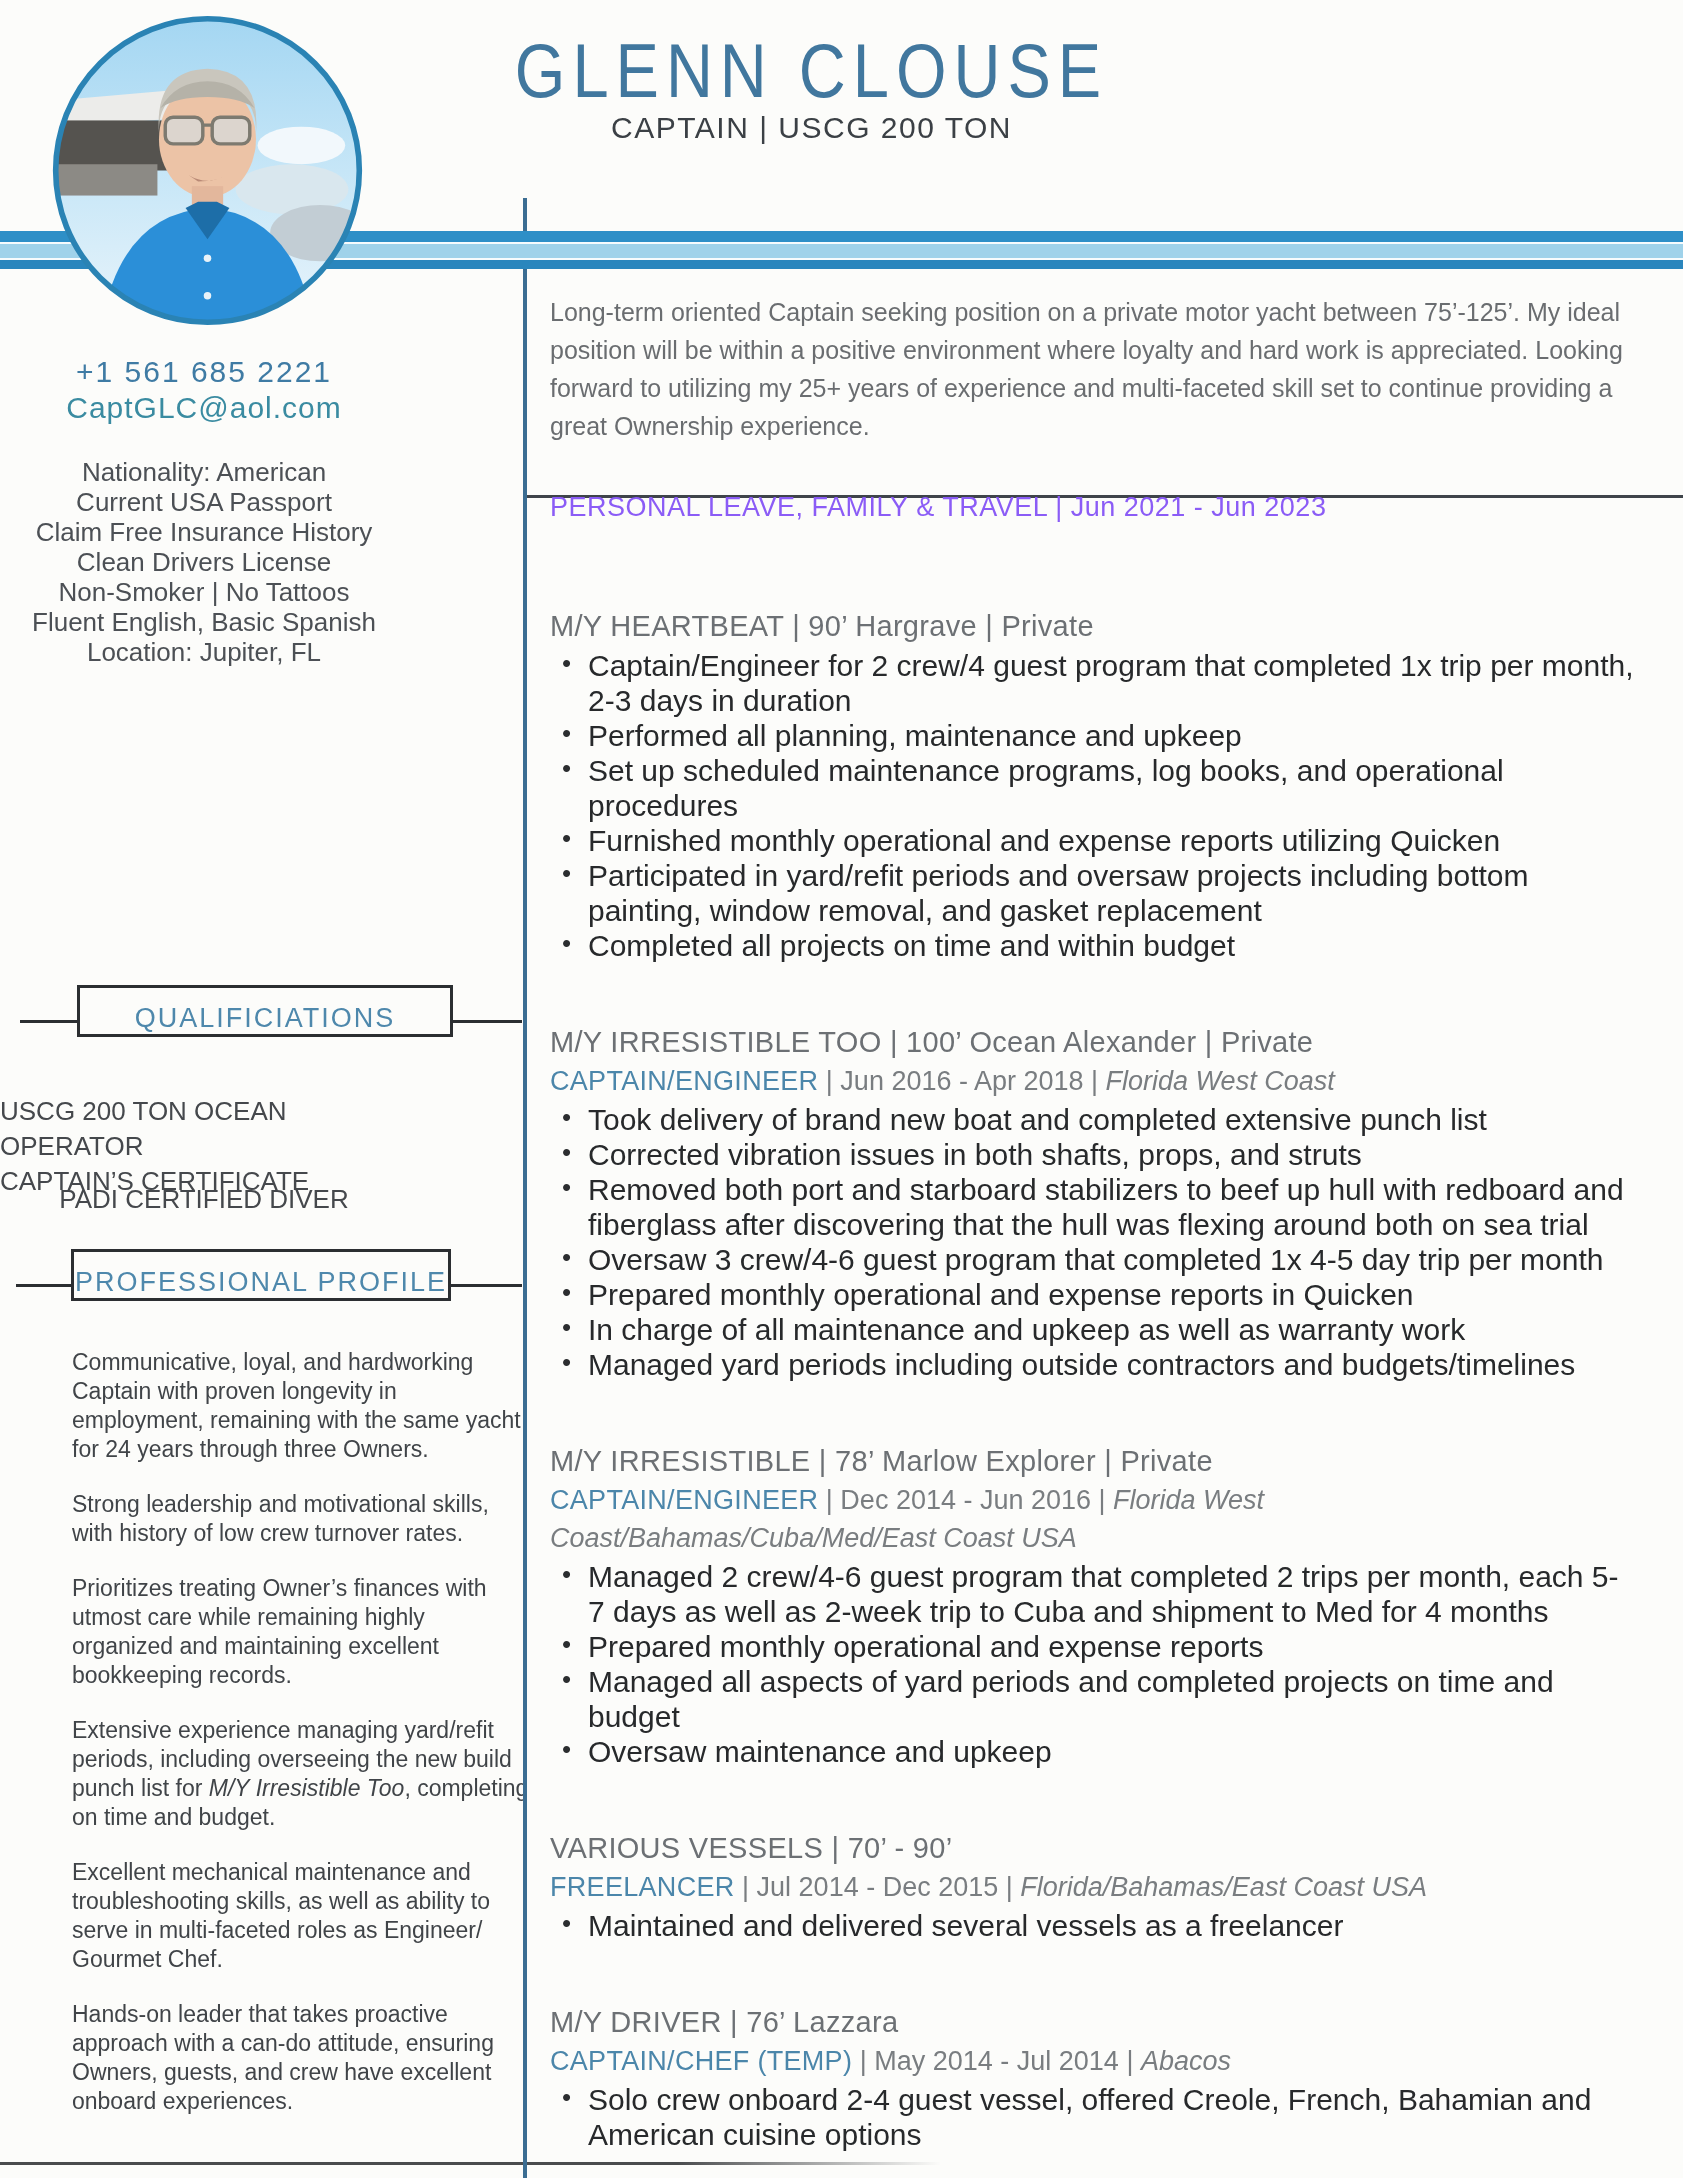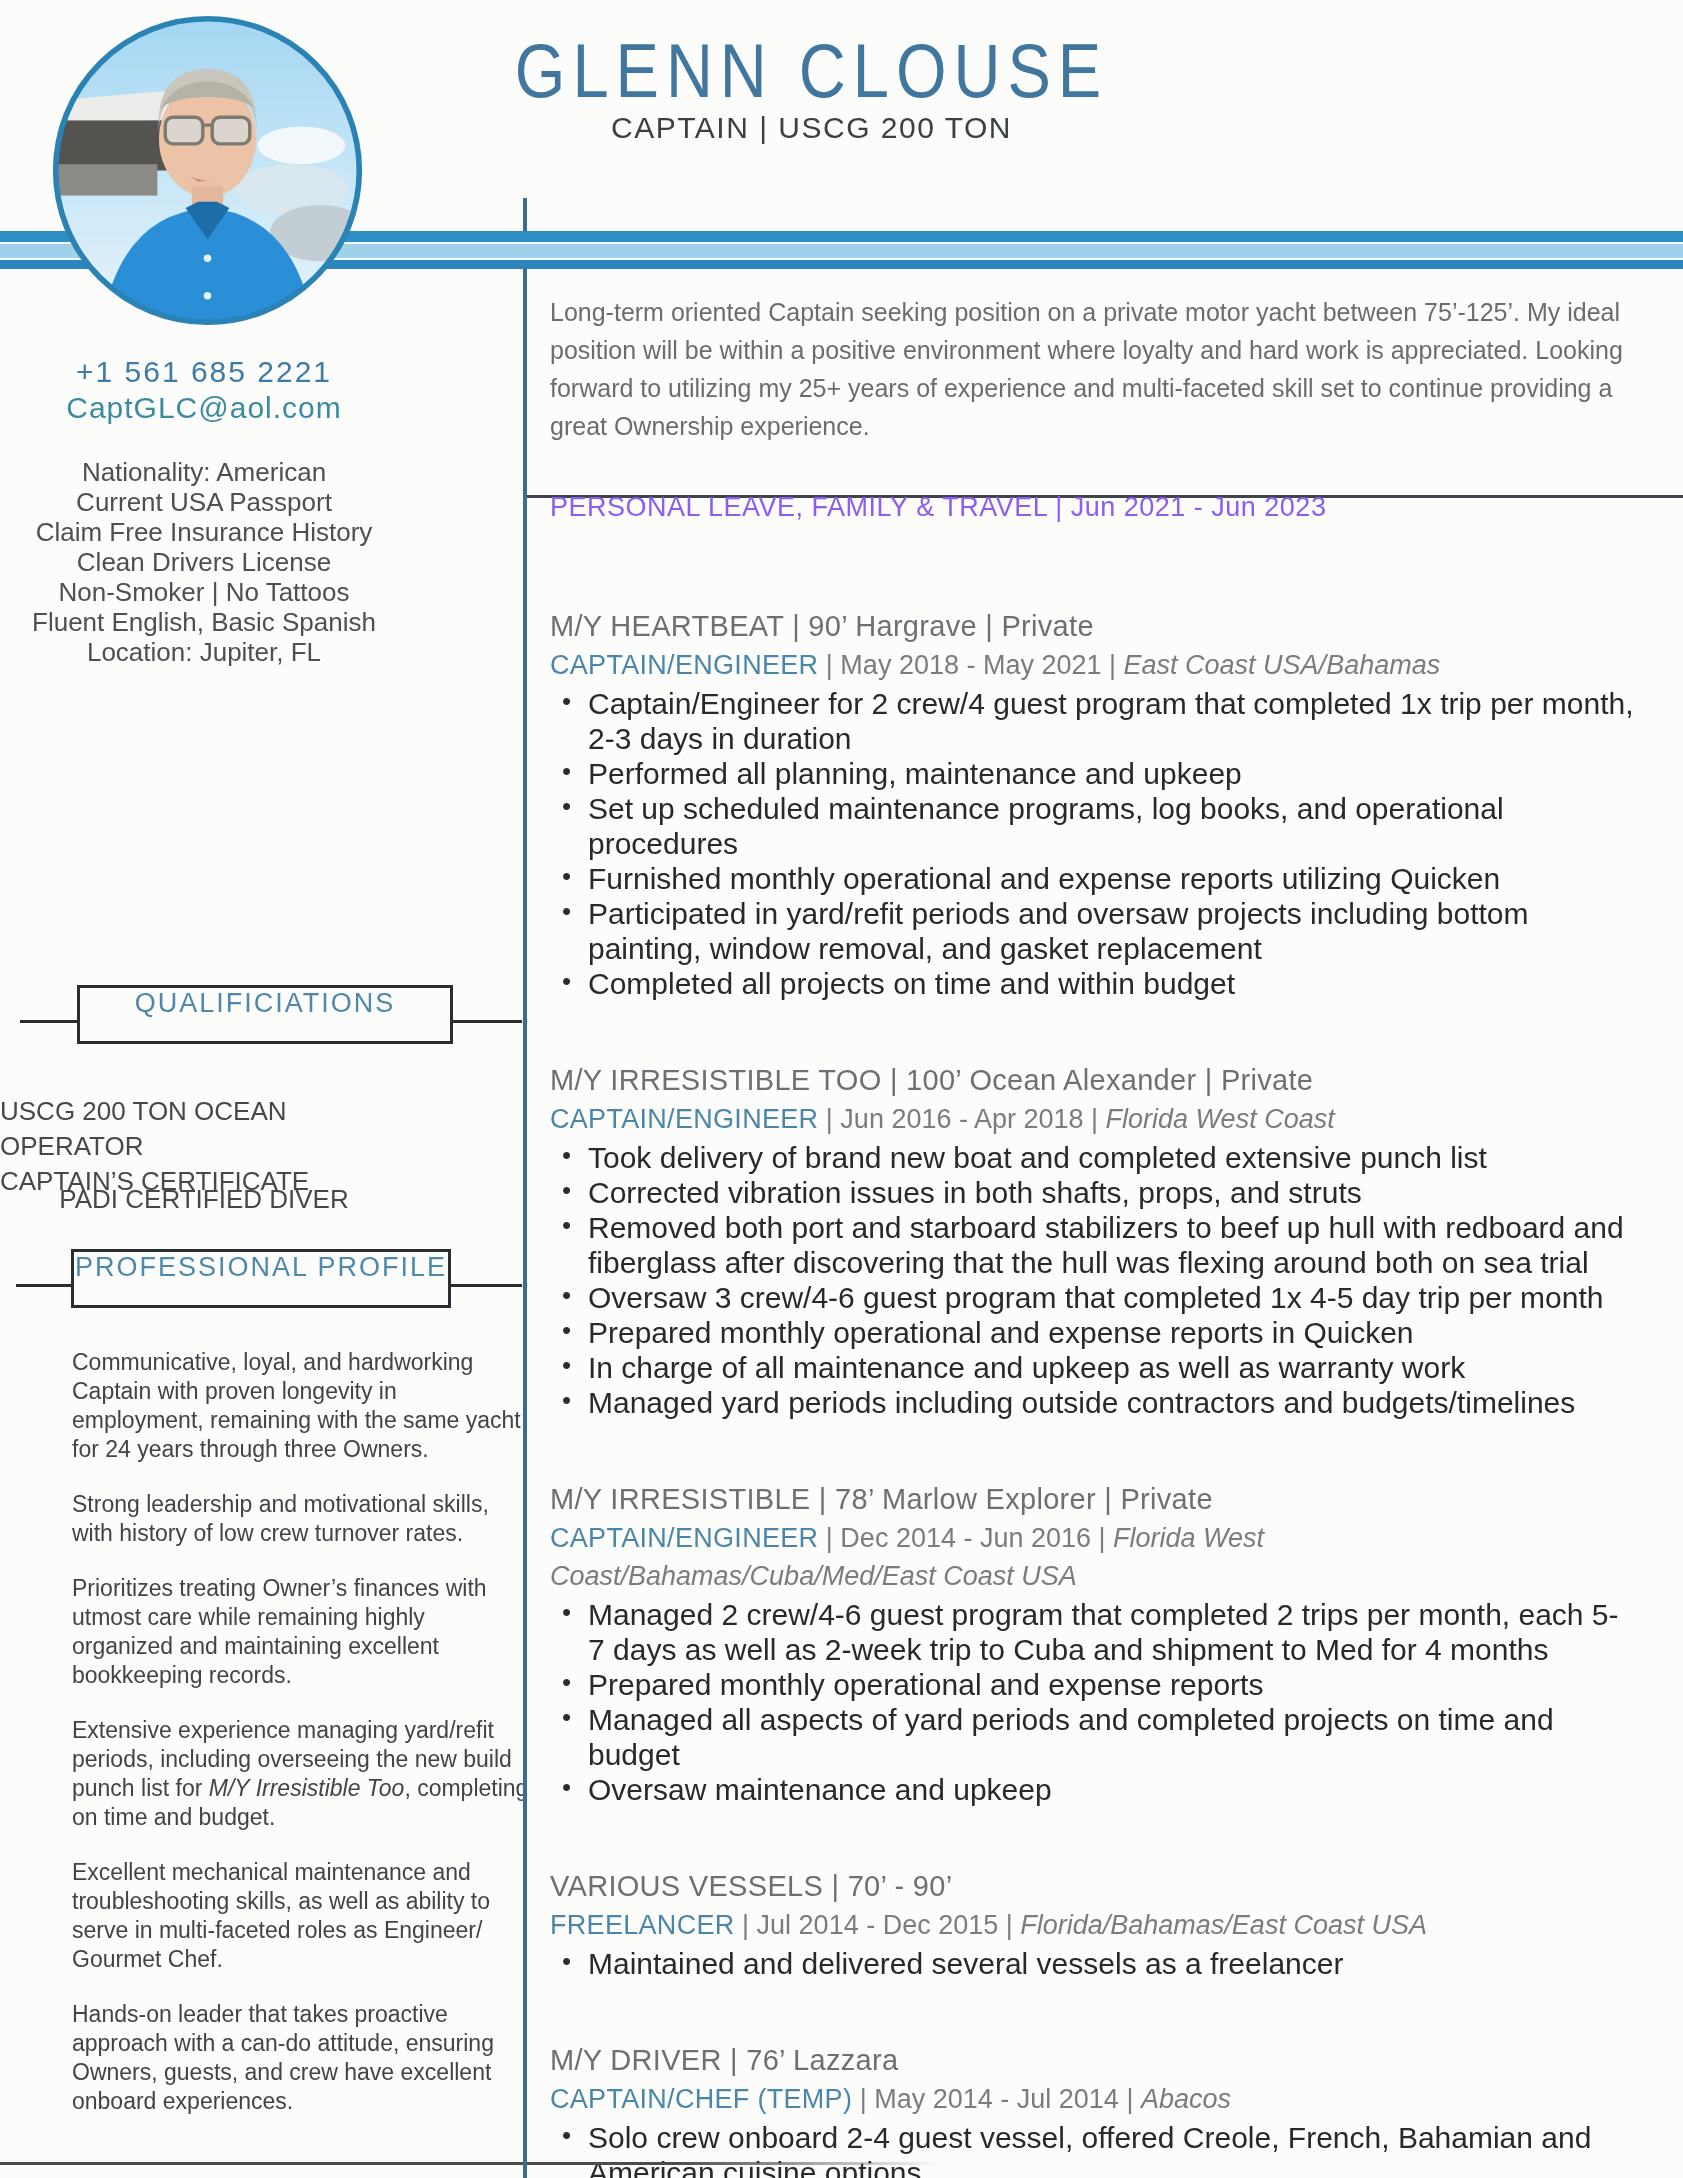--- a/index.html
+++ b/index.html
@@ -51,22 +51,22 @@
   ul.bullets li::before{
     content:"•";position:absolute;left:12px;top:-2px;color:#2b2d2f;font-size:26px;
   }
   
   .contact{position:absolute;left:0;top:354px;width:408px;text-align:center;}
   .phone{font-size:30px;letter-spacing:2px;color:#3f7ba4;line-height:36px;}
   .email{font-size:30px;letter-spacing:1px;color:#3a8ba1;line-height:36px;}
   .details{position:absolute;left:0;top:457px;width:408px;text-align:center;
     font-size:26px;line-height:30px;color:#4c5055;}
   .sechead-box{
-    position:absolute;height:59px;border:3px solid #2b2e31;background:#fcfcfa;z-index:2;
-    display:flex;align-items:flex-start;justify-content:center;box-sizing:border-box;
+    position:absolute;height:52px;border:3px solid #2b2e31;background:#fcfcfa;z-index:2;
+    display:flex;align-items:flex-end;justify-content:center;box-sizing:border-box;
   }
   .sechead-box .boxlabel{font-size:27px;letter-spacing:2px;color:#4e88ac;white-space:nowrap;}
   .qual-box{left:77px;top:985px;width:376px;}
   .prof-box{left:71px;top:1249px;width:380px;}
   .hline{position:absolute;height:3px;background:#2b2e31;z-index:1;}
   .qual-l{left:20px;top:1020px;width:59px;}
   .qual-r{left:451px;top:1020px;width:71px;}
   .prof-l{left:16px;top:1284px;width:57px;}
   .prof-r{left:449px;top:1284px;width:73px;}
   .certs{position:absolute;left:0;top:1094px;width:408px;text-align:left;
@@ -129,25 +129,20 @@
   <div class="subtitle">CAPTAIN | USCG 200 TON</div>
 
   <div class="summary">Long-term oriented Captain seeking position on a private motor yacht between 75’-125’. My ideal position will be within a positive environment where loyalty and hard work is appreciated. Looking forward to utilizing my 25+ years of experience and multi-faceted skill set to continue providing a great Ownership experience.</div>
   <div class="divider"></div>
   <div class="exp-header">PERSONAL LEAVE, FAMILY &amp; TRAVEL | Jun 2021 - Jun 2023</div>
 
   <div class="jobs">
 
     <section class="job">
       <div class="vessel">M/Y HEARTBEAT | 90’ Hargrave | Private</div>
-      <div class="roleline">
-        <span class="role">CAPTAIN/ENGINEER</span>
-        <span class="dates">| May 2018 - May 2021 |</span>
-        <span class="loc">East Coast USA/Bahamas</span>
-      </div>
       <ul class="bullets">
         <li>Captain/Engineer for 2 crew/4 guest program that completed 1x trip per month, 2-3 days in duration</li>
         <li>Performed all planning, maintenance and upkeep</li>
         <li>Set up scheduled maintenance programs, log books, and operational procedures</li>
         <li>Furnished monthly operational and expense reports utilizing Quicken</li>
         <li>Participated in yard/refit periods and oversaw projects including bottom painting, window removal, and gasket replacement</li>
         <li>Completed all projects on time and within budget</li>
       </ul>
     </section>
 

